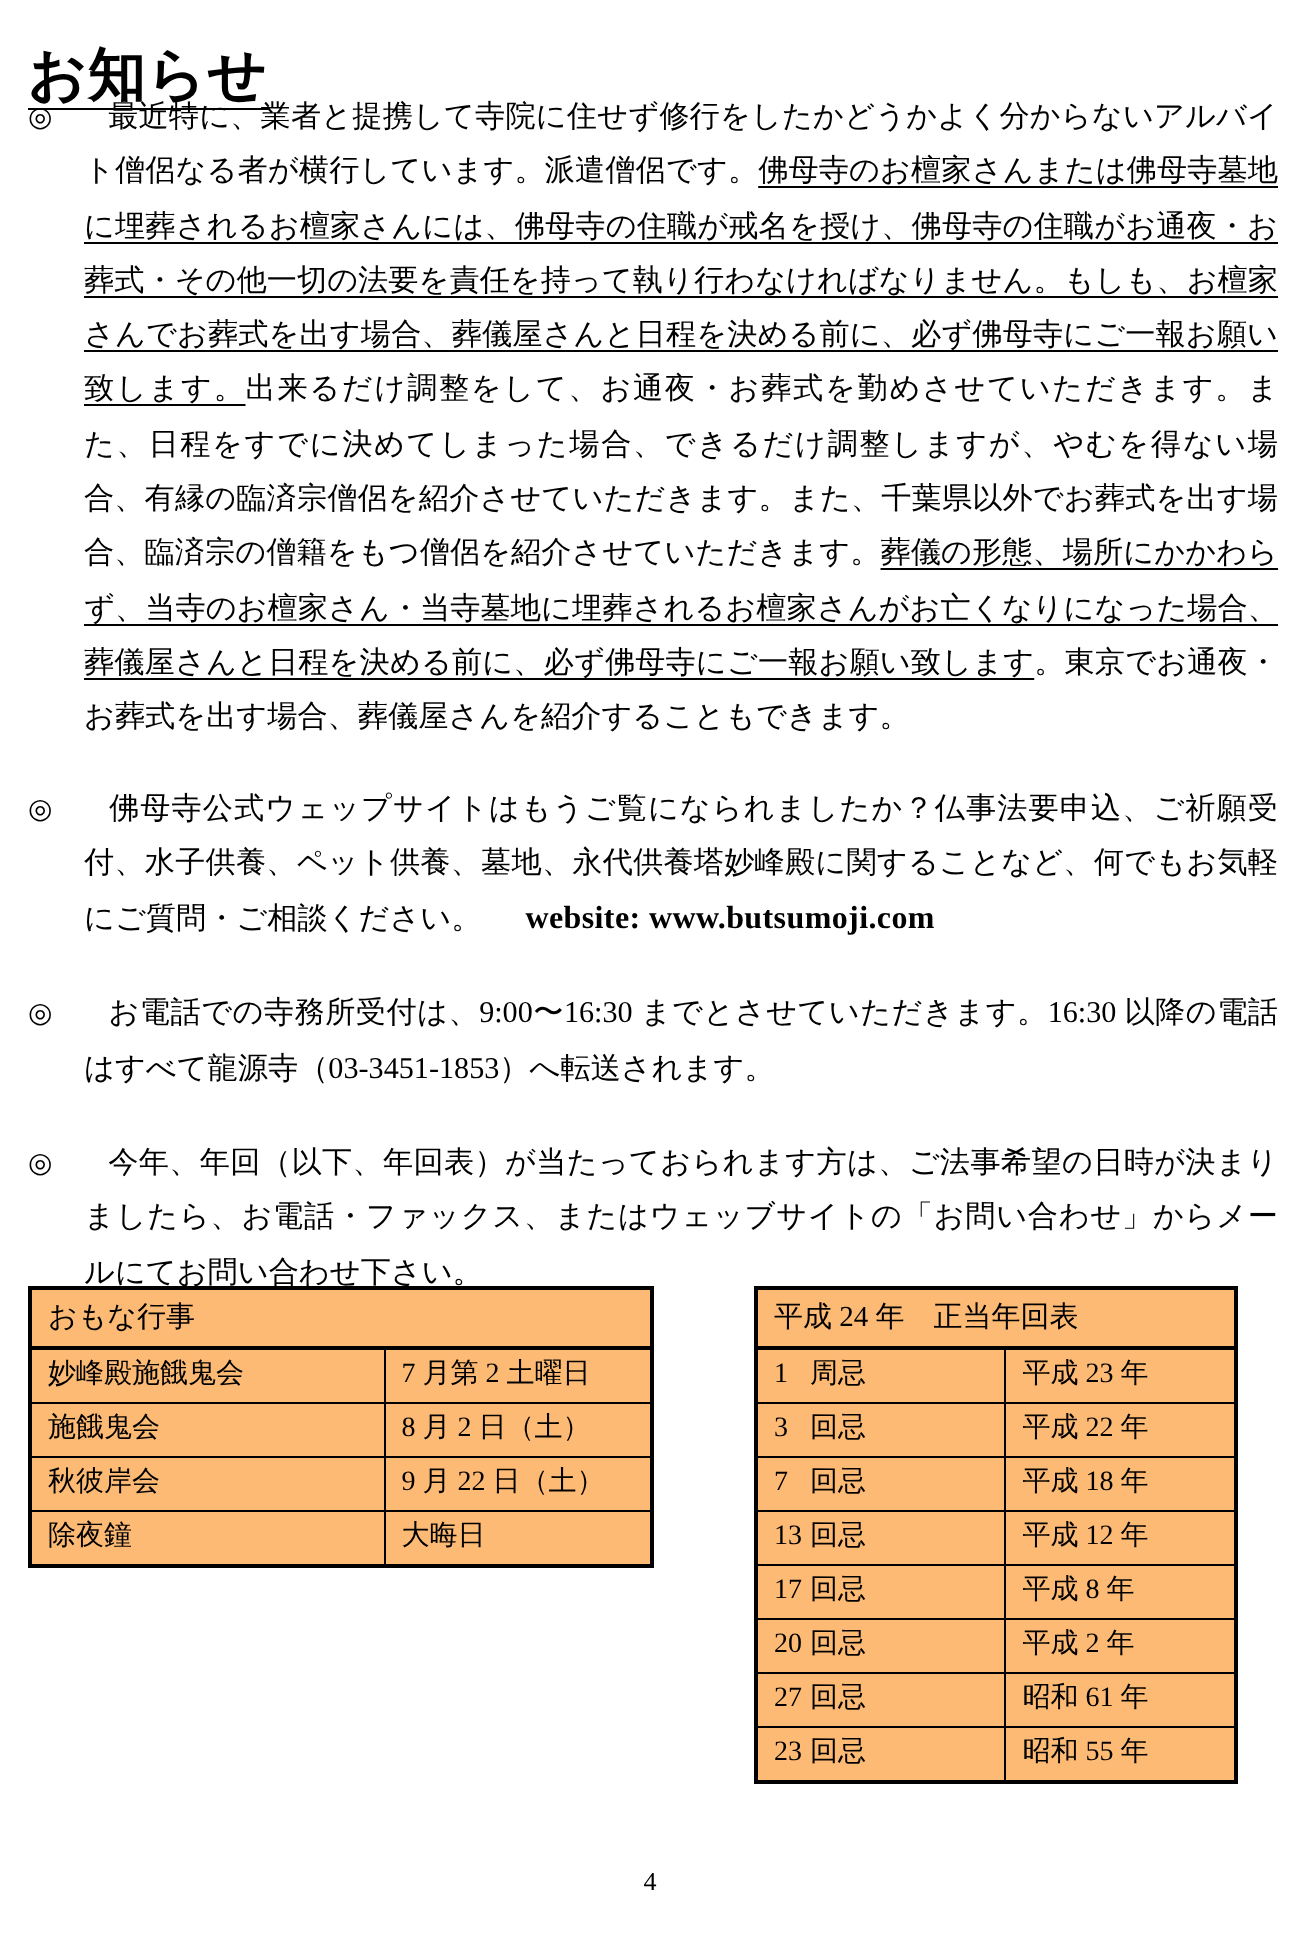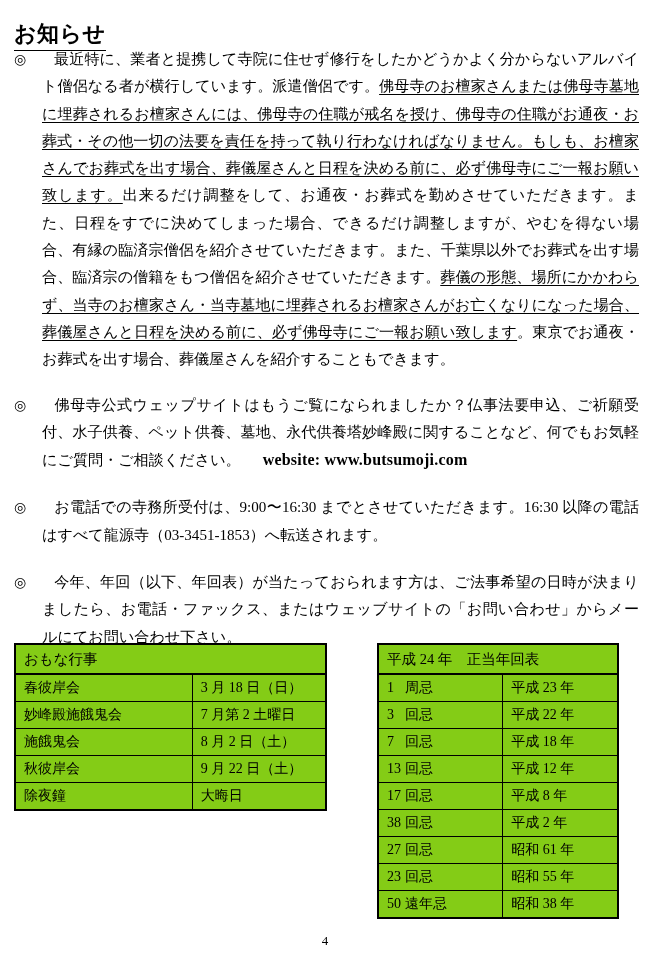--- a/index.html
+++ b/index.html
@@ -20,21 +20,21 @@
     position: absolute;
     inset: 0;
     padding: 0;
   }
 
   
   .doc-title {
     position: absolute;
     left: 14px;
     top: 4px;
-    font-size: 22px;
+    font-size: 29px;
     line-height: 30px;
     letter-spacing: 0.5px;
     border-bottom: 1.5px solid #000;
     padding-bottom: 1px;
     display: inline-block;
     white-space: nowrap;
   }
 
   
   .body-area {
@@ -89,21 +89,21 @@
   .table-wrap {
     position: absolute;
   }
   #events-table-wrap { left: 14px; top: 643px; width: 313px; }
   #memorial-table-wrap { left: 377px; top: 643px; width: 242px; }
 
   table.doc-table {
     border-collapse: collapse;
     width: 100%;
     border: 2.5px solid #000;
-    background: #84cc16;
+    background: #fdba74;
   }
   table.doc-table td {
     border: 1px solid #000;
     font-size: 14px;
     line-height: 18px;
     padding: 4px 8px 4px 8px;
     height: 18px;
     vertical-align: middle;
     white-space: nowrap;
   }
@@ -177,24 +177,20 @@
 
   </div>
 
   <div class="table-wrap" id="events-table-wrap">
     <table class="doc-table" id="events-table">
       <tbody>
         <tr class="head-row">
           <td colspan="2">おもな行事</td>
         </tr>
         <tr>
-          <td class="col-a">春彼岸会</td>
-          <td class="col-b">3 月 18 日（日）</td>
-        </tr>
-        <tr>
           <td class="col-a">妙峰殿施餓鬼会</td>
           <td class="col-b">7 月第 2 土曜日</td>
         </tr>
         <tr>
           <td class="col-a">施餓鬼会</td>
           <td class="col-b">8 月 2 日（土）</td>
         </tr>
         <tr>
           <td class="col-a">秋彼岸会</td>
           <td class="col-b">9 月 22 日（土）</td>
@@ -227,34 +223,30 @@
         </tr>
         <tr>
           <td class="col-a"><span class="cell-num">13</span><span>回忌</span></td>
           <td class="col-b">平成 12 年</td>
         </tr>
         <tr>
           <td class="col-a"><span class="cell-num">17</span><span>回忌</span></td>
           <td class="col-b">平成 8 年</td>
         </tr>
         <tr>
-          <td class="col-a"><span class="cell-num">38</span><span>回忌</span></td>
+          <td class="col-a"><span class="cell-num">20</span><span>回忌</span></td>
           <td class="col-b">平成 2 年</td>
         </tr>
         <tr>
           <td class="col-a"><span class="cell-num">27</span><span>回忌</span></td>
           <td class="col-b">昭和 61 年</td>
         </tr>
         <tr>
           <td class="col-a"><span class="cell-num">23</span><span>回忌</span></td>
           <td class="col-b">昭和 55 年</td>
-        </tr>
-        <tr>
-          <td class="col-a"><span class="cell-num">50</span><span>遠年忌</span></td>
-          <td class="col-b">昭和 38 年</td>
         </tr>
       </tbody>
     </table>
   </div>
 
   <div class="page-number">4</div>
 
 </div>
 
 </body></html>

